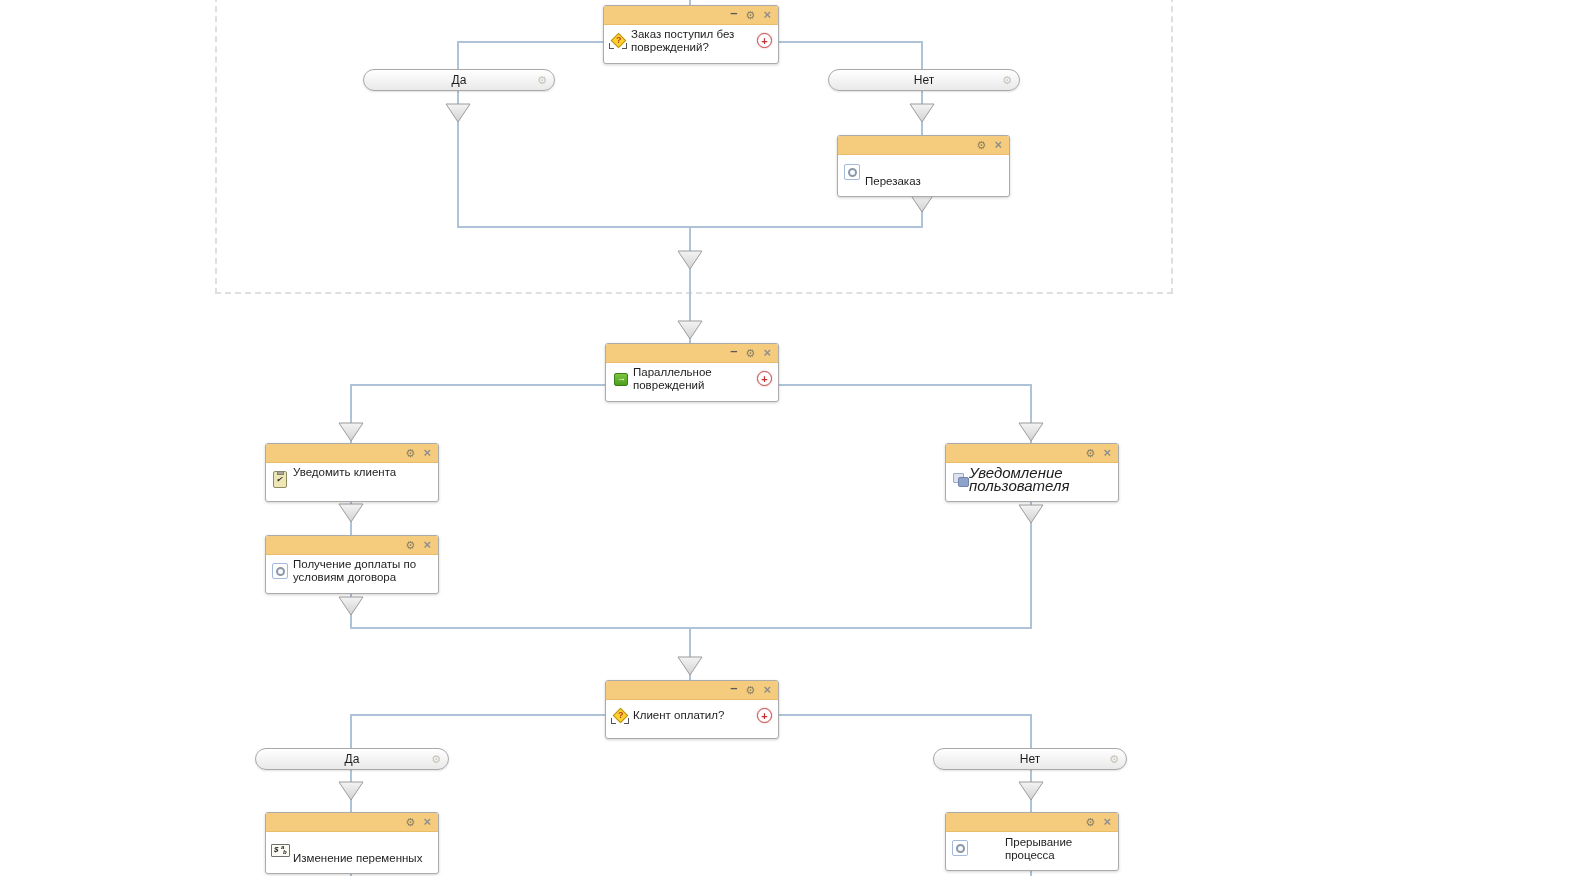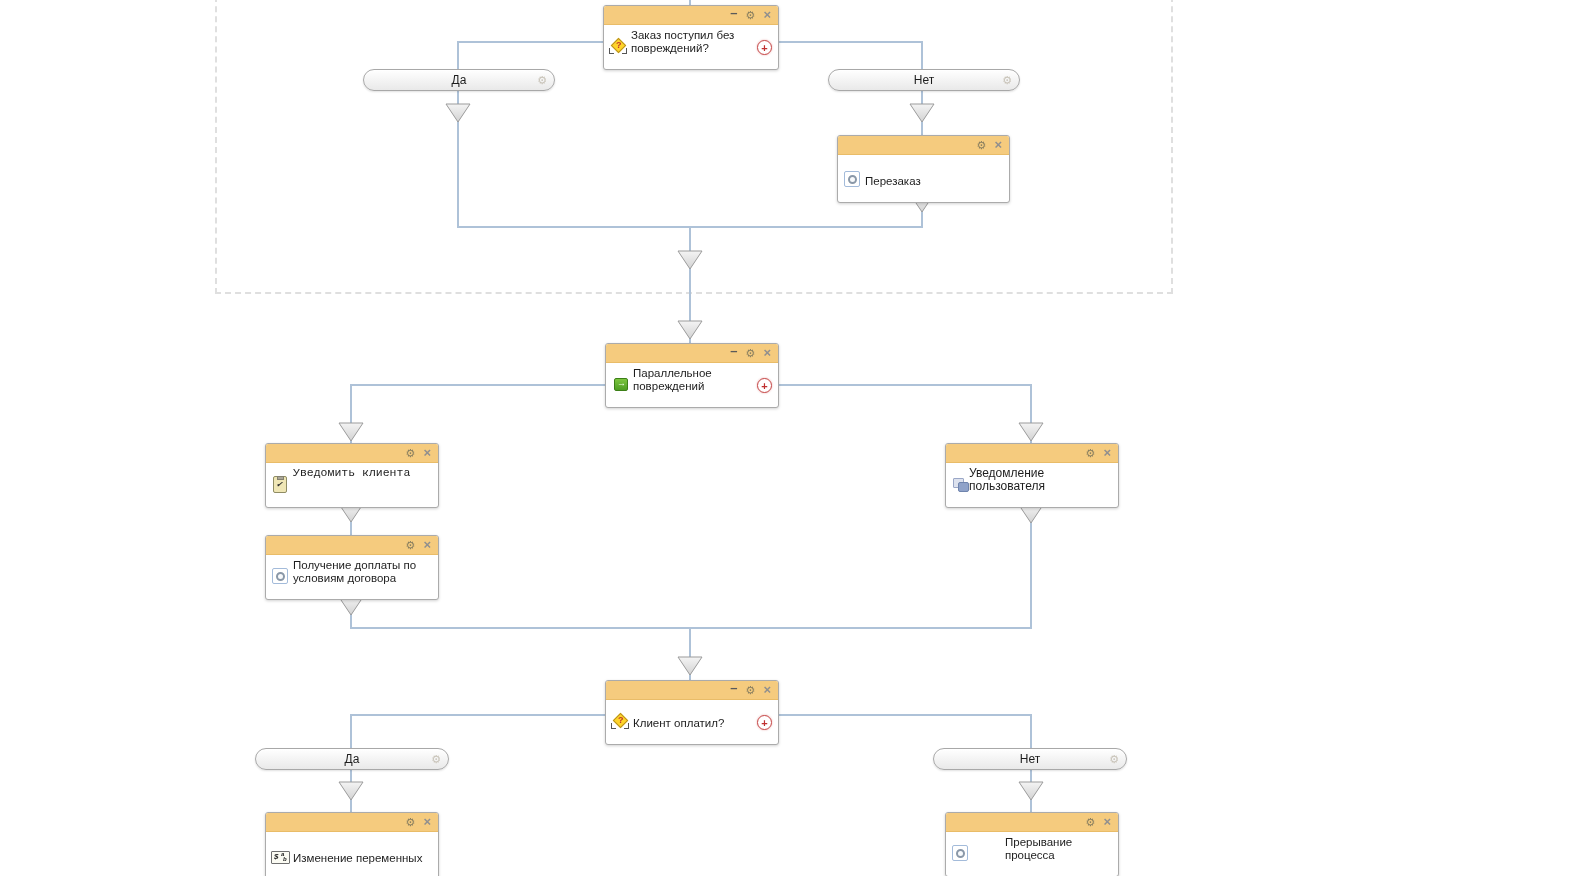--- a/index.html
+++ b/index.html
@@ -13,21 +13,21 @@
   
   .node{position:absolute;z-index:3;background:#fff;border:1px solid #ABABAB;
         border-radius:3px;box-shadow:0 1px 3px rgba(0,0,0,.18);}
   .hd{height:18px;background:#F5CB7E;border-radius:2px 2px 0 0;display:flex;
       justify-content:flex-end;align-items:center;gap:8px;padding:0 7px;
       border-bottom:1px solid #E9BC68;}
   .ctl{line-height:1;cursor:pointer;user-select:none;}
   .min{color:#5a5a5a;font-weight:bold;font-size:13px;margin-top:-5px;}
   .gear{color:#8A7F5F;font-size:11px;}
   .close{color:#8f8f8f;font-weight:bold;font-size:13px;margin-top:-1px;}
-  .bd{display:flex;align-items:flex-end;min-height:29px;padding:1px 6px 14px 4px;}
+  .bd{display:flex;align-items:center;min-height:29px;padding:1px 6px 8px 4px;}
   .title{font-size:11.5px;line-height:13px;color:#1d1d1d;padding-left:3px;}
   .add{margin-left:auto;flex:0 0 auto;width:13px;height:13px;border:1px solid #C64A4A;
        border-radius:50%;color:#C03030;font-size:11px;font-weight:bold;display:flex;
        align-items:center;justify-content:center;background:#fff;
        box-shadow:0 0 2px rgba(200,60,60,.45);cursor:pointer;}
   
   .branch{position:absolute;z-index:3;height:20px;border:1px solid #A8A8A8;border-radius:11px;
           background:linear-gradient(#FFFFFF,#E9E9E9);display:flex;align-items:center;
           justify-content:center;box-shadow:inset 0 1px 0 #fff,0 1px 2px rgba(0,0,0,.12);
           cursor:pointer;}
@@ -177,35 +177,35 @@
 
   <div class="node" style="left:265px;top:443px;width:172px">
     <div class="hd">
       <span class="ctl gear">⚙</span>
       <span class="ctl close">×</span>
     </div>
     <div class="bd">
       <span class="ic task">
           <i class="clip"></i>
         </span>
-      <span class="title" style="align-self:flex-start;margin-top:2px;font-family:Liberation Mono, monospace;">Уведомить клиента</span>
+      <span class="title" style="align-self:flex-start;margin-top:2px;">Уведомить клиента</span>
     </div>
   </div>
 
   <div class="node" style="left:945px;top:443px;width:172px">
     <div class="hd">
       <span class="ctl gear">⚙</span>
       <span class="ctl close">×</span>
     </div>
     <div class="bd">
       <span class="ic ntf" style="width:18px">
           <i class="b1"></i>
           <i class="b2"></i>
         </span>
-      <span class="title" style="font-size:12px;padding-left:1px;">Уведомление пользователя</span>
+      <span class="title" style="font-size:15px;padding-left:1px;font-style:italic;">Уведомление пользователя</span>
     </div>
   </div>
 
   <div class="node" style="left:265px;top:535px;width:172px">
     <div class="hd">
       <span class="ctl gear">⚙</span>
       <span class="ctl close">×</span>
     </div>
     <div class="bd">
       <span class="ic sub">

